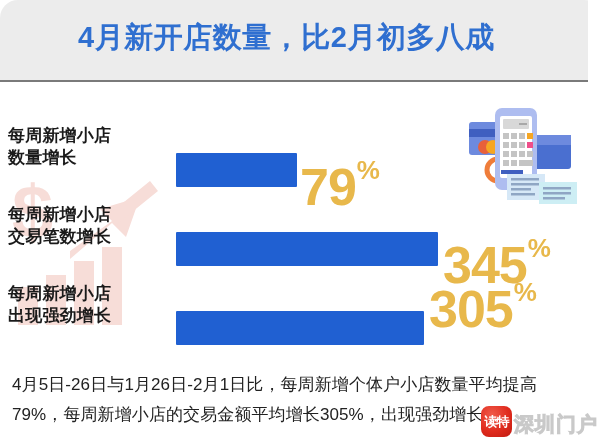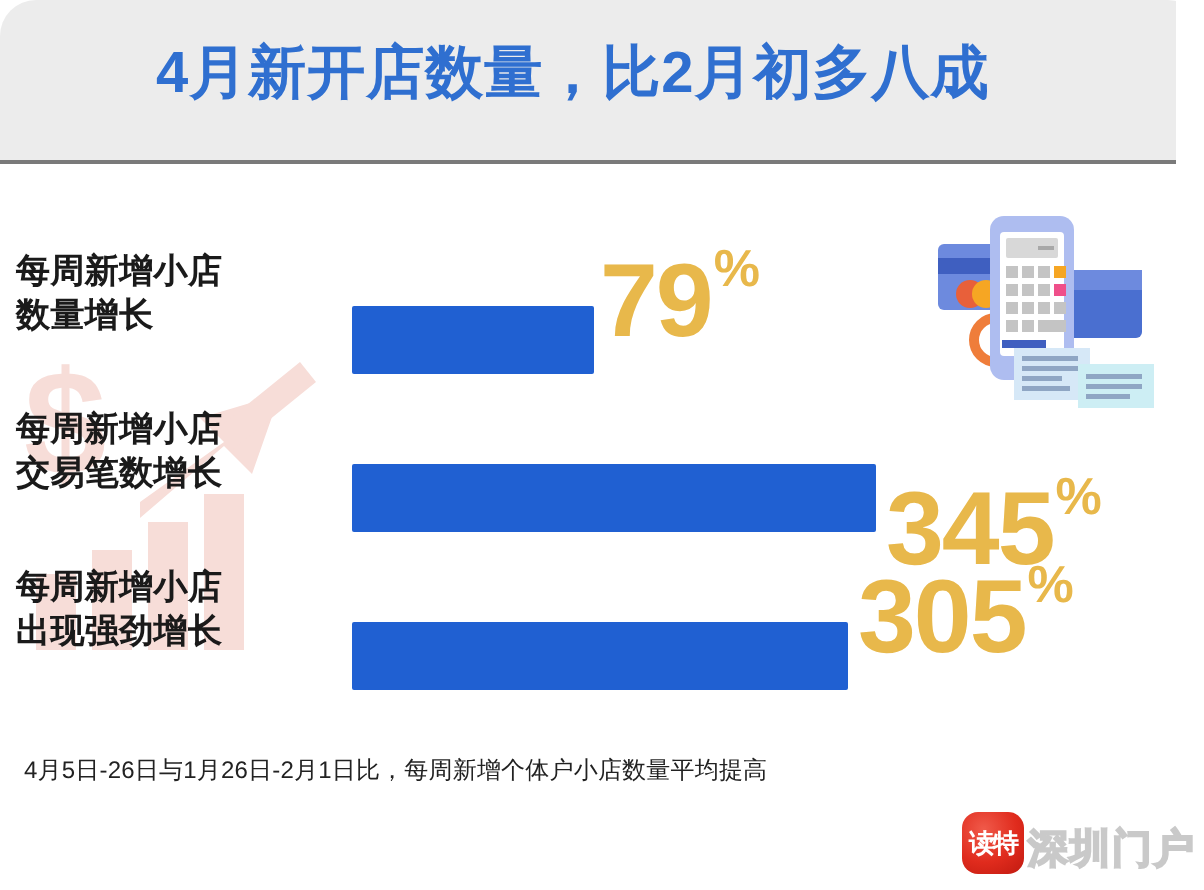--- a/index.html
+++ b/index.html
@@ -135,21 +135,21 @@
     width: 130px;
     height: 105px;
   }
 
   
   .caption {
     position: absolute;
     left: 12px;
     top: 370px;
     width: 580px;
-    font-size: 12px;
+    font-size: 17px;
     color: #222222;
     line-height: 30px;
     letter-spacing: 0.1px;
   }
   .caption-line { display: block; white-space: nowrap; }
 
   
   .watermark {
     position: absolute;
     left: 481px;
@@ -270,21 +270,21 @@
   <div class="chart">
 
     <div class="row row-0">
       <div class="row-label">
         <span>每周新增小店</span>
         <span class="l2">数量增长</span>
       </div>
       <div class="bar-track" style="width:121px;">
         <div class="bar" style="width:121px;"></div>
       </div>
-      <div class="bar-value" style="left:300px;">
+      <div class="bar-value" style="left:300px;margin-top:36px;">
         <span class="num">79</span><span class="pct">%</span>
       </div>
     </div>
 
     <div class="row row-1">
       <div class="row-label">
         <span>每周新增小店</span>
         <span class="l2">交易笔数增长</span>
       </div>
       <div class="bar-track" style="width:262px;">
@@ -305,20 +305,21 @@
       </div>
       <div class="bar-value" style="left:429px;">
         <span class="num">305</span><span class="pct">%</span>
       </div>
     </div>
 
   </div>
 
   <div class="caption">
     <span class="caption-line">4月5日-26日与1月26日-2月1日比，每周新增个体户小店数量平均提高</span>
+    <span class="caption-line">79%，每周新增小店的交易金额平均增长305%，出现强劲增长</span>
   </div>
 
   <div class="watermark">
     <div class="wm-badge">读特</div>
     <div class="wm-text">深圳门户</div>
   </div>
 
 </div>
 
 </body></html>

